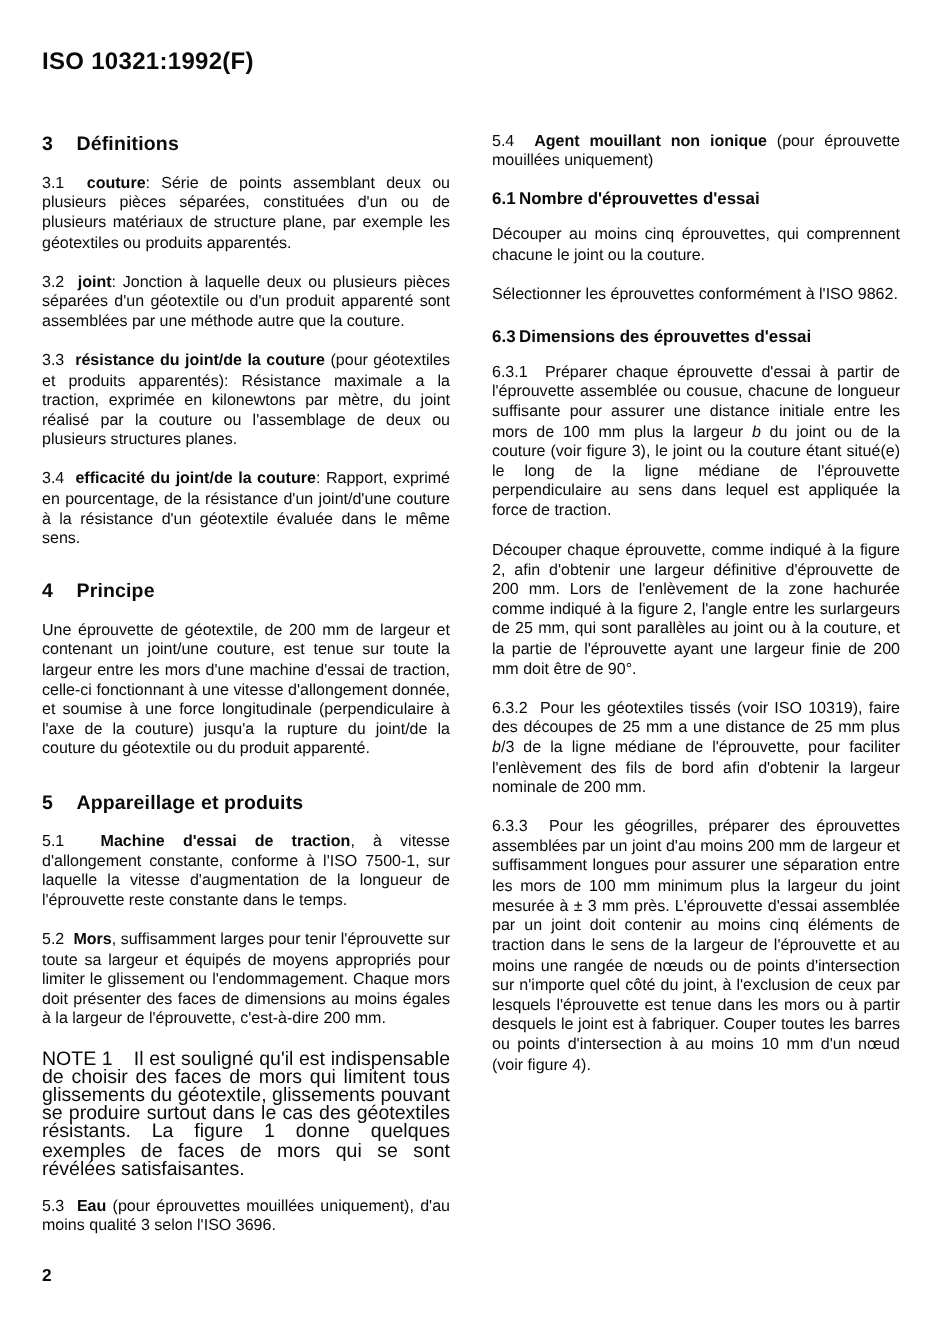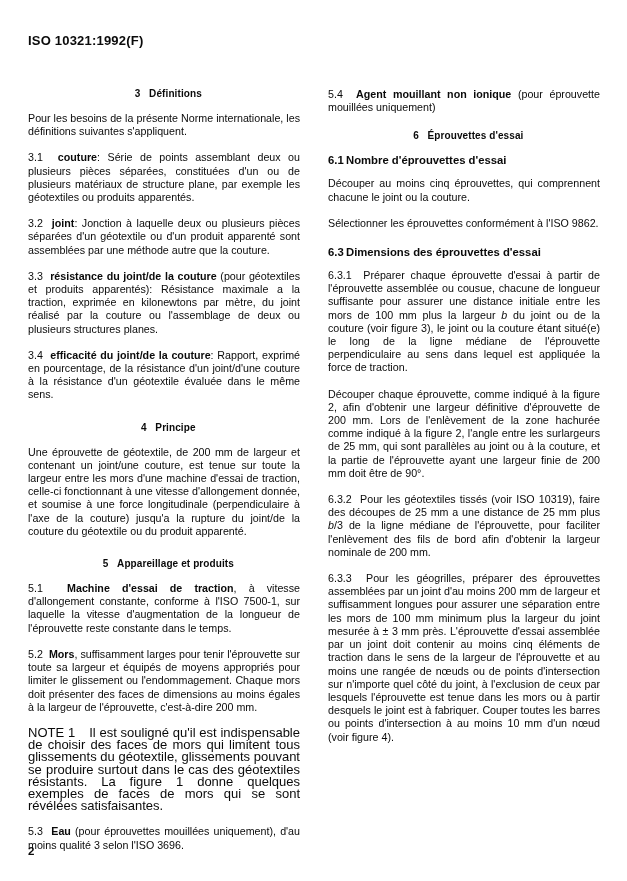--- a/index.html
+++ b/index.html
@@ -19,44 +19,43 @@
   .page {
     position: absolute;
     left: 0; top: 0;
     width: 627px;
     height: 881px;
   }
   .running-head {
     position: absolute;
     left: 28px;
     top: 33px;
-    font-size: 13px;
+    font-size: 16px;
     font-weight: bold;
     letter-spacing: 0.2px;
   }
   .columns {
     position: absolute;
     left: 28px;
     top: 88px;
     width: 572px;
     display: flex;
     flex-direction: row;
     gap: 28px;
   }
   .col {
     width: 272px;
     flex: 0 0 272px;
   }
   
   .clause-h1 {
-    font-size: 10px;
+    font-size: 13px;
     font-weight: bold;
     margin: 0 0 13px 0;
     letter-spacing: 0.1px;
-    text-align: center;
   }
   .clause-h1 .num {
     display: inline-block;
     width: 23px;
   }
   .clause-h2 {
     font-size: 11.3px;
     font-weight: bold;
     margin: 0 0 11px 0;
   }
@@ -107,21 +106,20 @@
   <div class="running-head">ISO 10321:1992(F)</div>
 
   <div class="columns">
 
     <div class="col">
 
       <h2 class="clause-h1">
         <span class="num">3</span><span>Définitions</span>
       </h2>
 
-      <p class="body">Pour les besoins de la présente Norme internationale, les définitions suivantes s'appliquent.</p>
 
       <p class="body">
         <span class="lead">3.1</span><span>&nbsp;&nbsp;</span><span class="term">couture</span><span>: Série de points assemblant deux ou plusieurs pièces séparées, constituées d'un ou de plusieurs matériaux de structure plane, par exemple les géotextiles ou produits apparentés.</span>
       </p>
 
       <p class="body">
         <span class="lead">3.2</span><span>&nbsp;&nbsp;</span><span class="term">joint</span><span>: Jonction à laquelle deux ou plusieurs pièces séparées d'un géotextile ou d'un produit apparenté sont assemblées par une méthode autre que la couture.</span>
       </p>
 
       <p class="body">
@@ -159,23 +157,20 @@
       </p>
 
     </div>
 
     <div class="col">
 
       <p class="body">
         <span class="lead">5.4</span><span>&nbsp;&nbsp;</span><span class="term">Agent mouillant non ionique</span><span> (pour éprouvette mouillées uniquement)</span>
       </p>
 
-      <h2 class="clause-h1 gap-top-md">
-        <span class="num">6</span><span>Éprouvettes d'essai</span>
-      </h2>
 
       <h3 class="clause-h2">
         <span class="num">6.1</span><span>Nombre d'éprouvettes d'essai</span>
       </h3>
 
       <p class="body">Découper au moins cinq éprouvettes, qui comprennent chacune le joint ou la couture.</p>
 
 
       <p class="body">Sélectionner les éprouvettes conformément à l'ISO 9862.</p>
 

